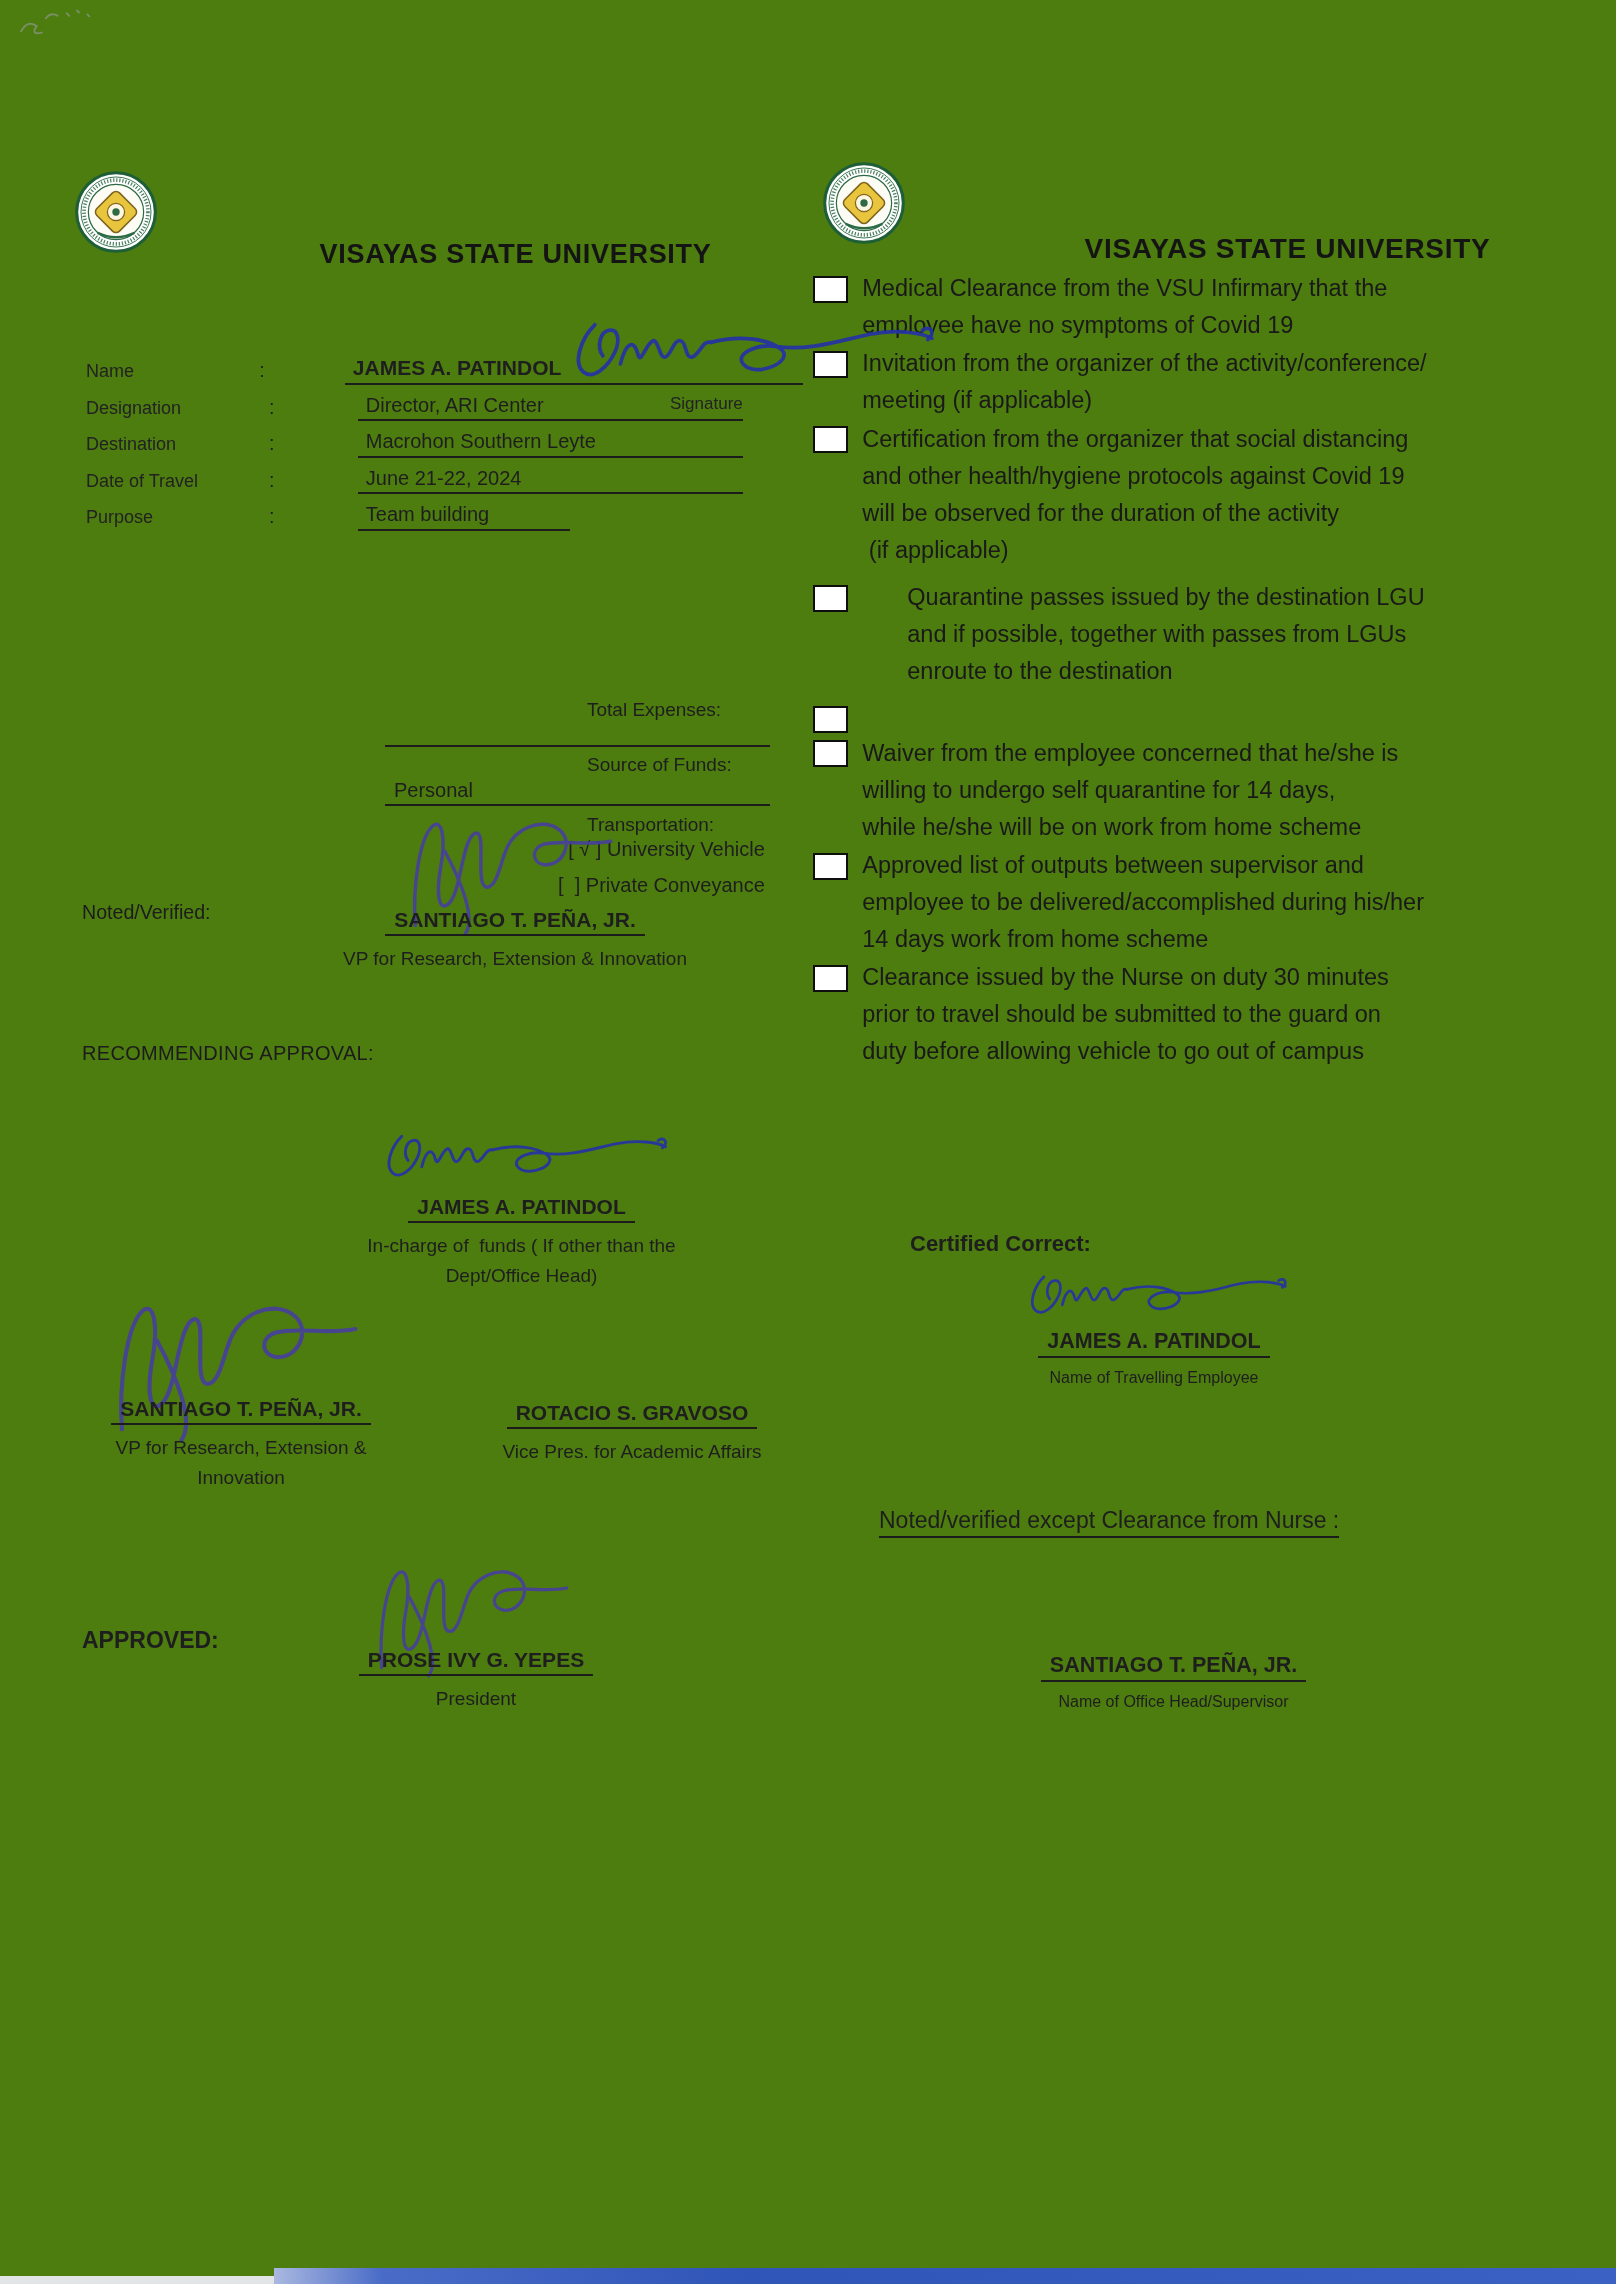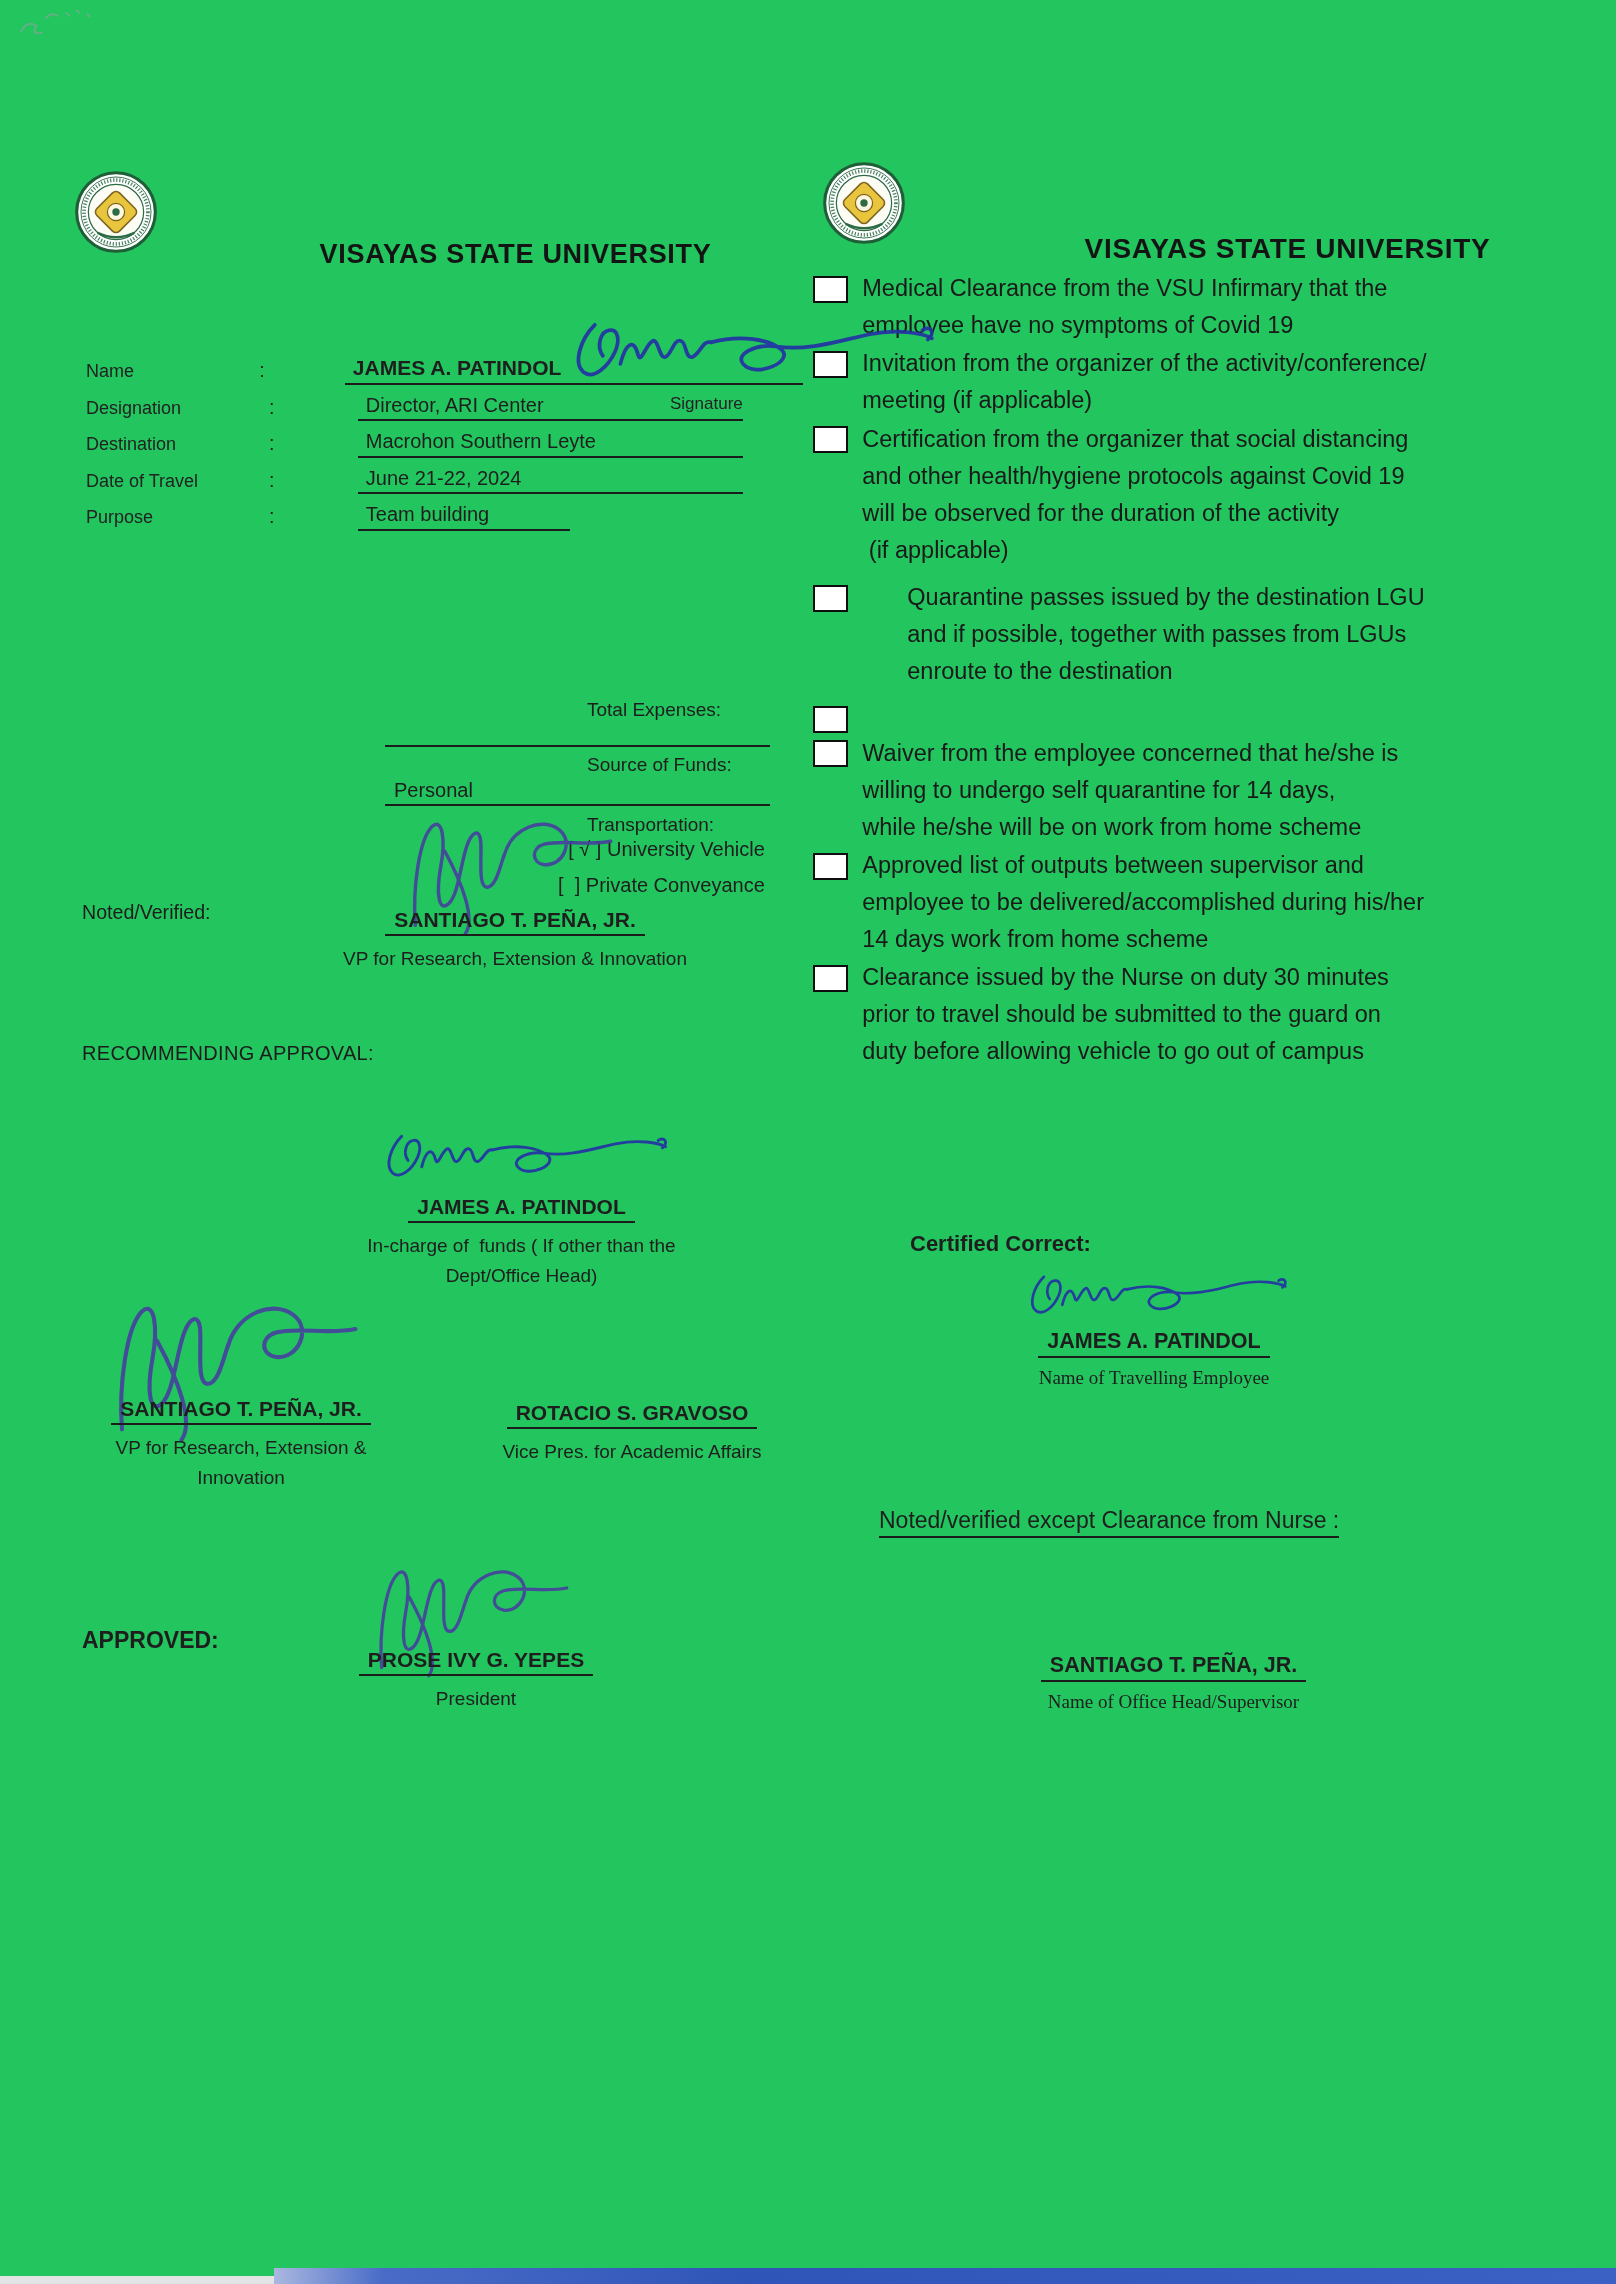--- a/index.html
+++ b/index.html
@@ -1,19 +1,19 @@
 <!DOCTYPE html>
 <html style="font-size:10.4px"><head>
 <meta charset="utf-8">
 <style>
   * { margin:0; padding:0; box-sizing:border-box; }
   html,body { background:#ffffff; }
   .page {
     position:relative; width:1617px; height:2284px;
-    background:#22c55e; overflow:hidden;
+    background:#4d7c0f; overflow:hidden;
     font-family:"Liberation Sans", sans-serif; color:#1e1e1e;
   }
   .abs { position:absolute; }
 
   
   .uni-heading { font-weight:bold; color:#141414; text-align:center; letter-spacing:0.7px; }
   .left-heading  { left:235px; top:239px; width:561px; font-size:27px; }
   .right-heading { left:1017px; top:233px; width:541px; font-size:28px; }
 
   
@@ -66,21 +66,21 @@
   .checklist { left:813px; top:270px; width:789px; }
   .chk-item { display:flex; margin-bottom:1.3px; }
   .chk-item:nth-child(4), .chk-item:nth-child(5) { margin-top:10.4px;gap:45px; }
   .chk-box { flex:0 0 35px; height:27px; border:2.6px solid #0e0e0e; margin-right:14.3px; margin-top:5.9px; background:#fff; }
   .chk-text { font-size:23.5px; line-height:37px; white-space:pre-wrap; color:#191919; }
 
   .certified-label { left:910px; top:1231px; font-size:22px; font-weight:bold; }
   .cert-block { left:965px; top:1258px; width:378px; }
   .cert-block svg { width:280px; height:83px; margin-bottom:-14.3px; }
   .cert-block .sig-name, .head-block .sig-name { font-size:21.5px; }
-  .cert-block .sig-title, .head-block .sig-title { font-size:19px; margin-top:5.2px;font-family:Liberation Serif, serif; }
+  .cert-block .sig-title, .head-block .sig-title { font-size:16px; margin-top:5.2px; }
 
   .noted-except { left:879px; top:1507px; font-size:23px; }
   .noted-except span { border-bottom:2px solid #1c1c1c; padding-bottom:2.6px; }
 
   .head-block { left:978px; top:1653px; width:391px; }
 
   
   .seal { width:86px; height:86px; }
   .seal-left { left:73px; top:169px; }
   .seal-right { left:821px; top:160px; }

